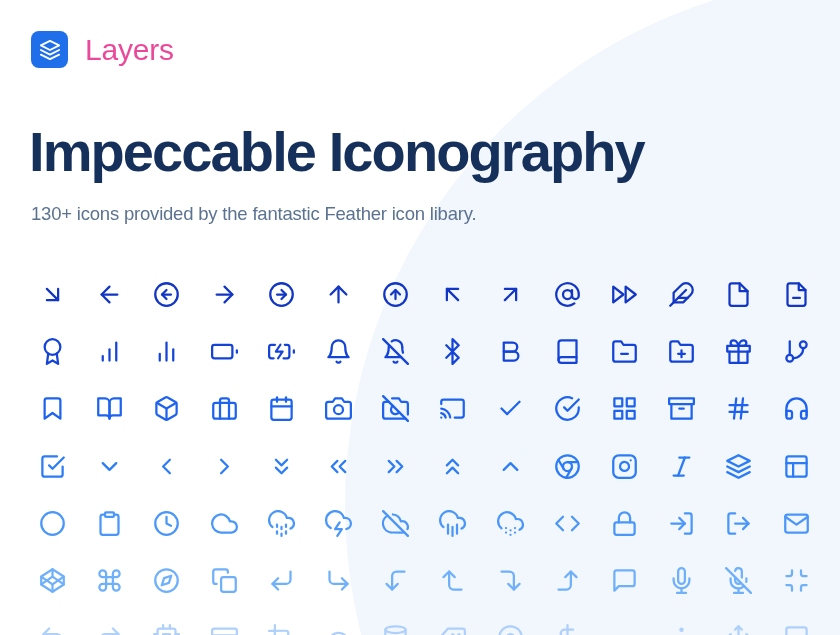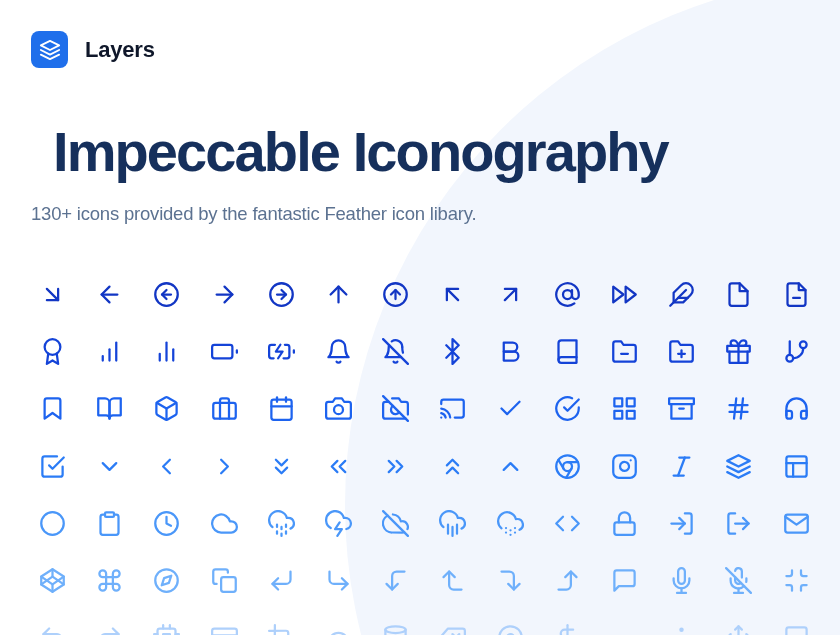--- a/index.html
+++ b/index.html
@@ -36,37 +36,36 @@
   }
   .brand-mark {
     width:37px; height:37px;
     border-radius:8px;
     background:#1f6feb;
     display:flex; align-items:center; justify-content:center;
     flex:0 0 auto;
   }
   .brand-mark svg { display:block; }
   .brand-name {
-    font-size:22px;
-    font-weight:700;
-    color:#0f172a;
+    font-size:30px;
+    font-weight:400;
+    color:#ec4899;
     letter-spacing:-0.2px;
     line-height:1;
   }
 
   .headline {
     position:absolute;
     left:29px; top:122px;
     font-size:56px;
     font-weight:700;
     color:#16305c;
     letter-spacing:-1.9px;
     line-height:1.06;
     white-space:nowrap;
-    margin-left:24px;
   }
   .subhead {
     position:absolute;
     left:31px; top:203px;
     font-size:18.5px;
     font-weight:400;
     color:#5c7291;
     letter-spacing:-0.2px;
     white-space:nowrap;
   }

